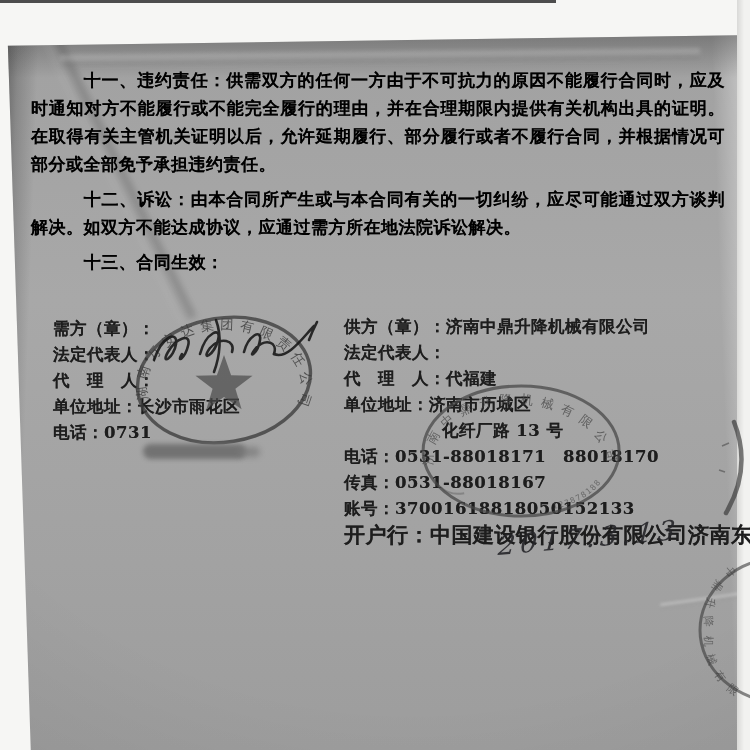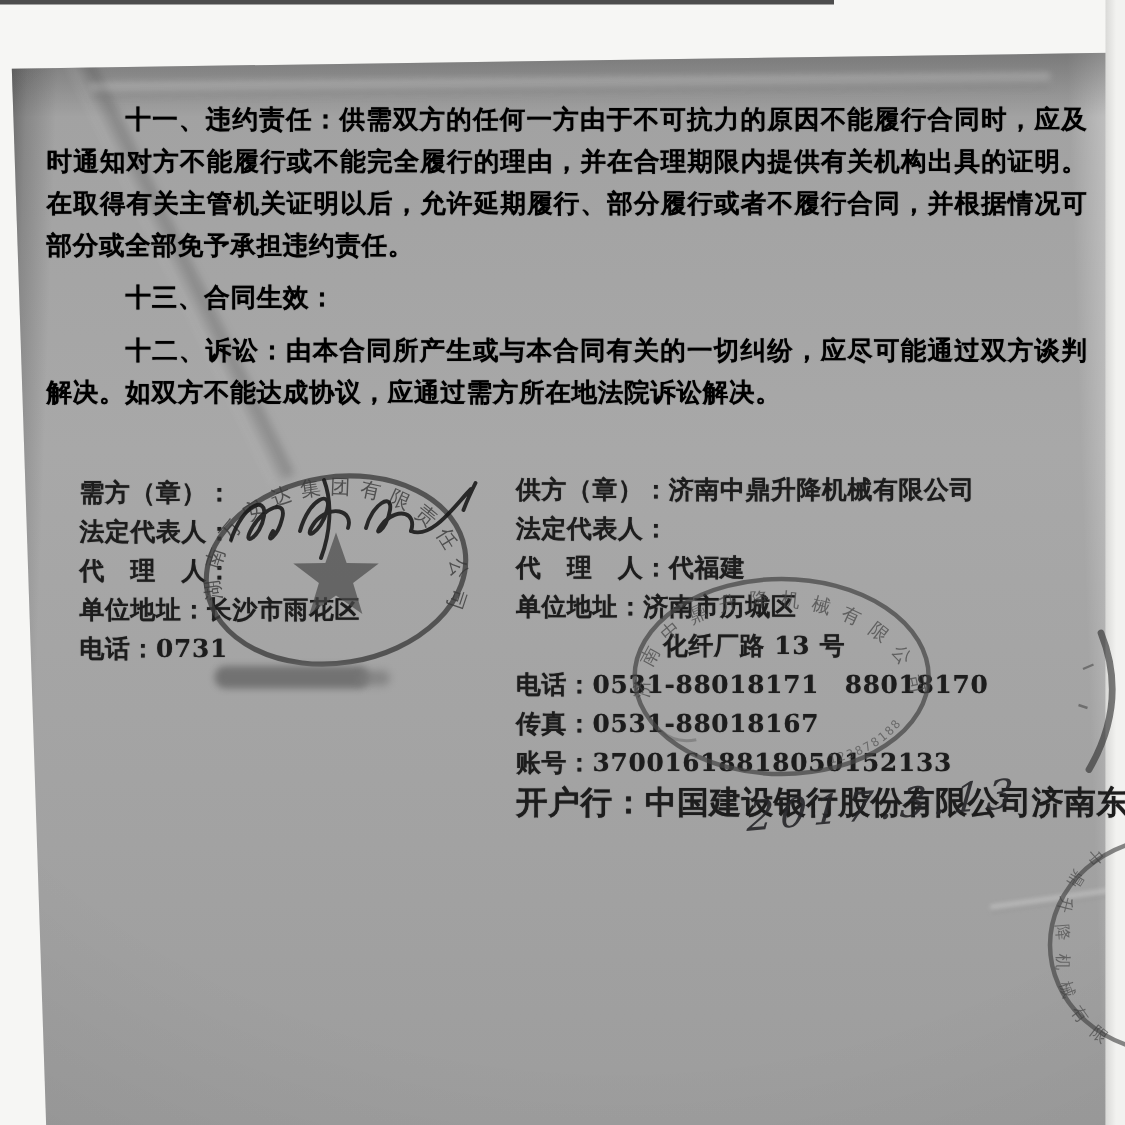--- a/index.html
+++ b/index.html
@@ -63,22 +63,22 @@
   <div class="page">
     <div class="crease-tl"></div>
     <div class="crease-top"></div>
     <div class="crease-br"></div>
   </div>
   <div class="topbar"></div>
   <div class="right-strip"></div>
 
   <div class="clauses">
     <p class="ind">十一、违约责任：供需双方的任何一方由于不可抗力的原因不能履行合同时，应及时通知对方不能履行或不能完全履行的理由，并在合理期限内提供有关机构出具的证明。在取得有关主管机关证明以后，允许延期履行、部分履行或者不履行合同，并根据情况可部分或全部免予承担违约责任。</p>
+    <p class="ind">十二、诉讼：由本合同所产生或与本合同有关的一切纠纷，应尽可能通过双方谈判解决。如双方不能达成协议，应通过需方所在地法院诉讼解决。</p>
     <p class="ind">十三、合同生效：</p>
-    <p class="ind">十二、诉讼：由本合同所产生或与本合同有关的一切纠纷，应尽可能通过双方谈判解决。如双方不能达成协议，应通过需方所在地法院诉讼解决。</p>
   </div>
 
   <div class="col col-buyer">
     <div class="row"><span>需方（章）：</span><span></span></div>
     <div class="row"><span>法定代表人：</span><span></span></div>
     <div class="row"><span>代　理　人：</span><span></span></div>
     <div class="row"><span>单位地址：</span><span>长沙市雨花区</span></div>
     <div class="row"><span>电话：</span><span>0731</span></div>
   </div>
 

